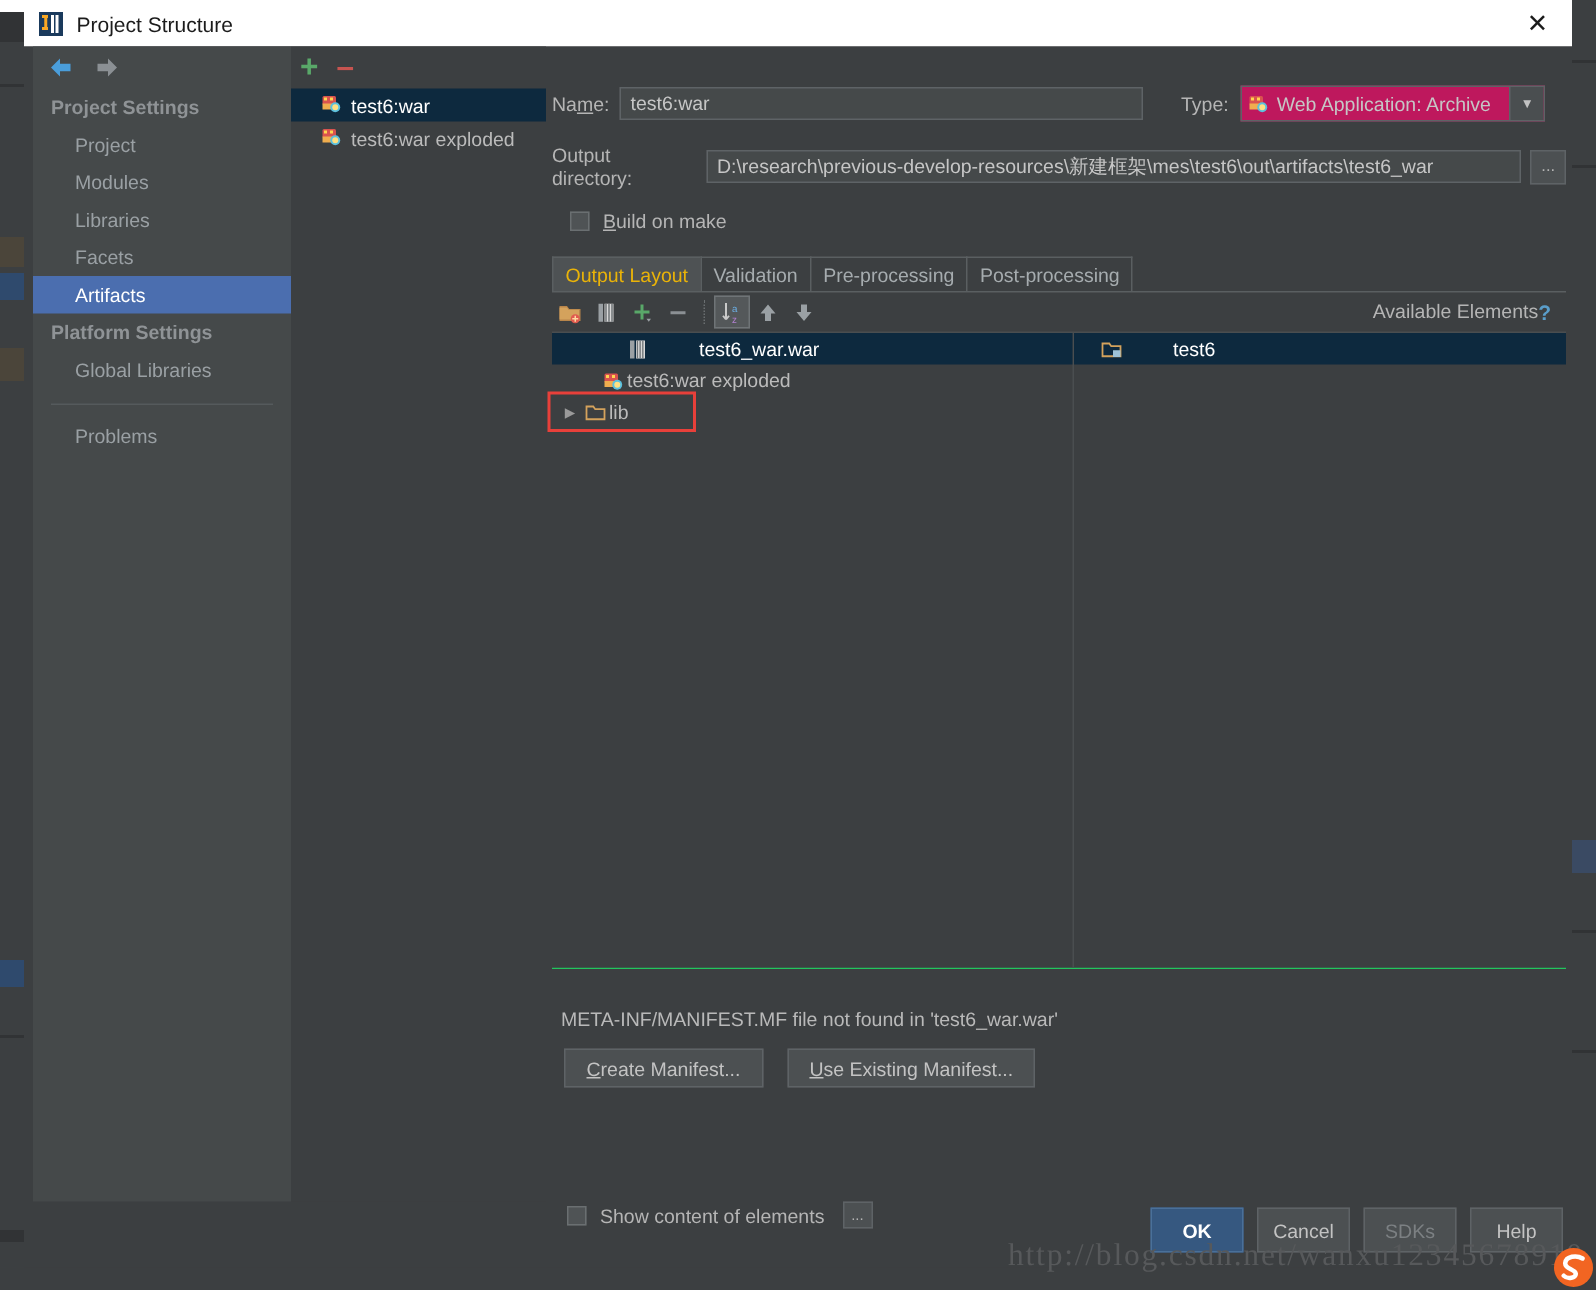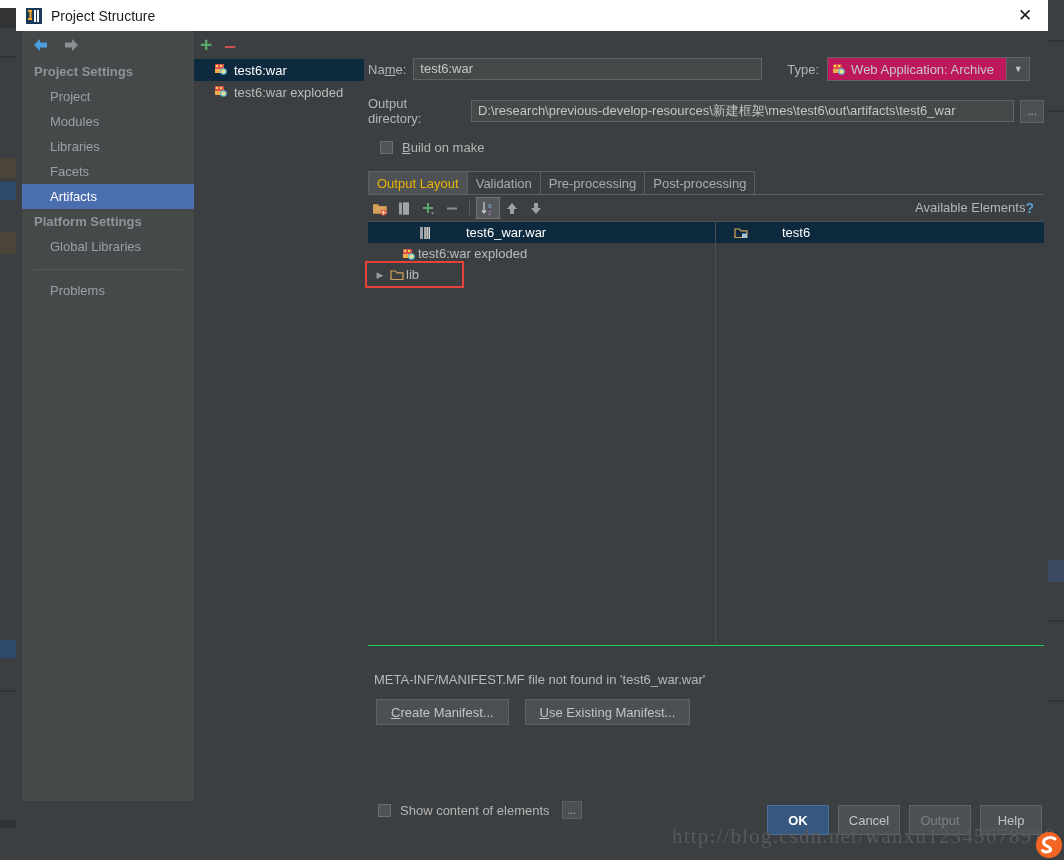--- a/index.html
+++ b/index.html
@@ -369,21 +369,21 @@
           <span id="show-browse">...</span>
         </div>
       </div>
 
     </div>
 
     <div id="footer">
       <div id="footer-inner">
         <div class="dbtn primary">OK</div>
         <div class="dbtn">Cancel</div>
-        <div class="dbtn disabled">Output</div>
+        <div class="dbtn disabled">SDKs</div>
         <div class="dbtn">Help</div>
       </div>
     </div>
 
   </div>
 </div>
 
 <div id="watermark">http://blog.csdn.net/wanxu12345678910</div>
 <div id="sogou">
   <svg width="30" height="30" viewBox="0 0 30 30">

